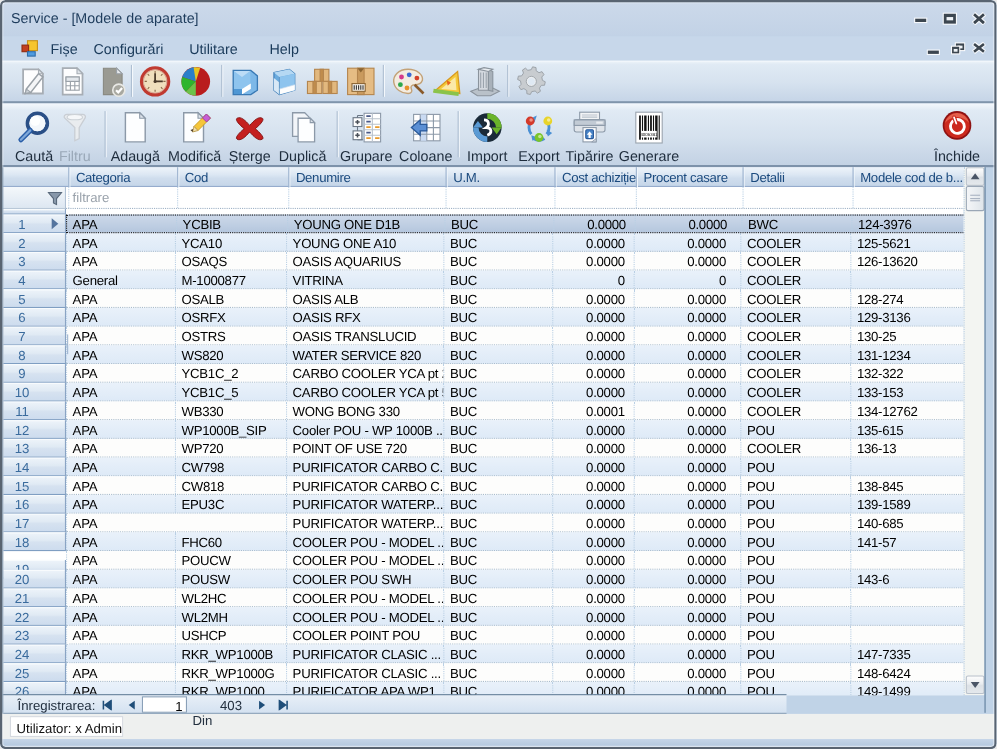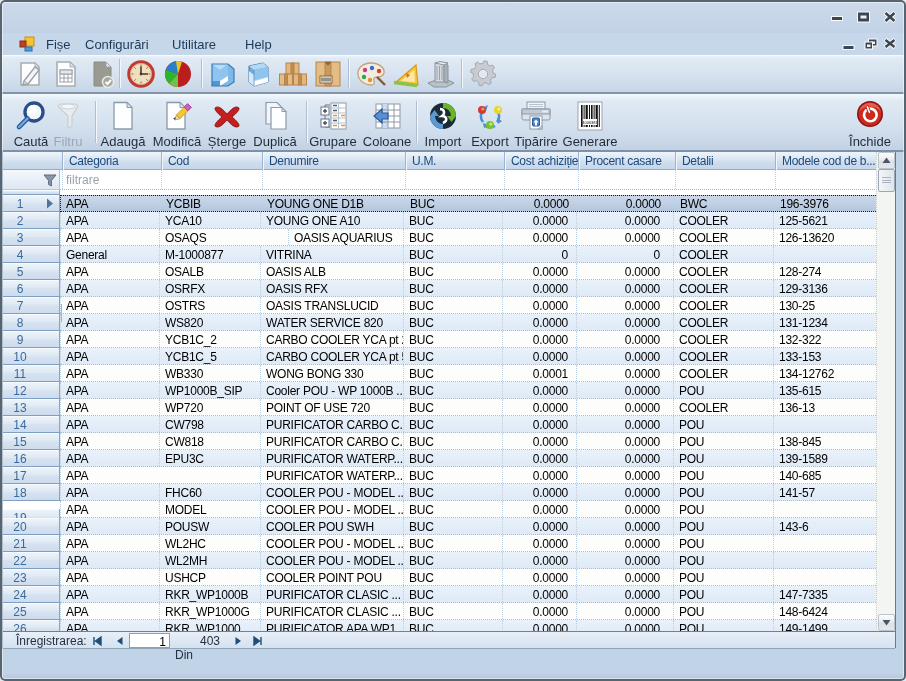--- a/index.html
+++ b/index.html
@@ -32,29 +32,30 @@
 .row.sel .c{padding-top:1px;} .row.sel .c:first-child{border-left:none;}
 .rn{position:absolute;left:1px;width:57px;background:linear-gradient(180deg,#eef4fa 0%,#e0eaf4 45%,#d6e2f0 55%,#cddcee 100%);border-right:1px solid #8aa4c4;border-bottom:1px solid #7f9ec2;box-shadow:inset 0 1px 0 #f8fbfd;}
 .rn .num{position:absolute;left:4px;top:2px;width:26px;text-align:center;font-size:12px;color:#3a6b9d;}
 #gleft{position:absolute;left:2px;top:152px;width:1px;height:496px;background:#5d7c9b;z-index:6;}
 #hgut{position:absolute;left:2px;top:152px;width:58px;height:18px;z-index:3;border-right:1px solid #9db3cf;}
 #fgut{position:absolute;left:2px;top:170px;width:58px;height:20px;z-index:3;background:linear-gradient(180deg,#f4f8fb,#dde7f2);border-right:1px solid #b0c1d4;border-bottom:1px solid #b9c8d8;}
 #sbar{position:absolute;left:876px;top:152px;width:19px;height:480px;background:#f3f5f2;border-left:1px dotted #b9cfe4;z-index:4;}
 .sbtn{position:absolute;left:1px;width:17px;height:17px;background:linear-gradient(180deg,#fdfdfd,#e9ecef 45%,#dce1e6 55%,#e4e8ec);border:1px solid #bac2cc;border-radius:2px;}
 #sthumb{position:absolute;left:1px;top:17px;width:17px;height:23px;background:linear-gradient(90deg,#f4f6f8,#dfe5ea);border:1px solid #9aa7b6;border-radius:2px;}
 #grline{position:absolute;left:895px;top:152px;width:1px;height:496px;background:#5d7c9b;z-index:6;}
-#nav{position:absolute;left:2px;top:631px;width:893px;height:18px;background:linear-gradient(180deg,#e8eff7,#d4e2f1);border-top:1px solid #69839c;border-bottom:1px solid #8fa6bb;font-size:12px;color:#23303f;z-index:5;}
+#nav{position:absolute;left:2px;top:631px;width:713px;height:18px;background:linear-gradient(180deg,#e8eff7,#d4e2f1);border-top:1px solid #69839c;border-bottom:1px solid #8fa6bb;font-size:12px;color:#23303f;z-index:5;}
 #status{position:absolute;left:2px;top:649px;width:902px;height:23px;background:#eef0ef;}
 #status .box{position:absolute;left:7px;top:2px;width:103px;height:19px;background:#fff;border:1px solid #d6dae0;font-size:12px;color:#111;padding:3px 0 0 5px;white-space:nowrap;}
 #bframe{position:absolute;left:2px;top:672px;width:902px;height:7px;background:linear-gradient(180deg,#c5d5e8,#b2c7de);}
 svg{display:block}
 </style></head>
 <body>
 <div id="win">
   <div id="title">
+      <span class="txt">Service - [Modele de aparate]</span>
 <svg class="wb" style="left:828px;top:10px" width="14" height="11" viewBox="0 0 14 11">
         <rect x="1" y="4" width="12" height="5" fill="#fff" opacity=".85"></rect>
         <rect x="2" y="5" width="10" height="3" fill="#3c4650"></rect>
       </svg>
 <svg class="wb" style="left:854px;top:9px" width="15" height="12" viewBox="0 0 15 12">
         <rect x="1" y="0.5" width="13" height="11" fill="#fff" opacity=".85"></rect>
         <rect x="2" y="1.5" width="11" height="9" fill="#3c4650"></rect>
         <rect x="4.5" y="4.5" width="6" height="3" fill="#eef2f6"></rect>
       </svg>
 <svg class="wb" style="left:881px;top:9px" width="14" height="12" viewBox="0 0 14 12">
@@ -412,21 +413,21 @@
   <div id="rowsclip">
       <div class="rn" style="top:0px;height:5px;"></div>
 <div class="row sel" style="top:5px;height:17px;z-index:5;">
         <div class="c" style="left:0px;width:99px;padding-left:5px;">APA</div>
         <div class="c" style="left:99px;width:101px;padding-left:5px;">YCBIB</div>
         <div class="c" style="left:200px;width:143px;padding-left:5px;">YOUNG ONE D1B</div>
         <div class="c" style="left:343px;width:99px;padding-left:5px;">BUC</div>
         <div class="c" style="left:442px;width:74px;text-align:right;padding-right:8px;">0.0000</div>
         <div class="c" style="left:516px;width:97px;text-align:right;padding-right:13px;">0.0000</div>
         <div class="c" style="left:613px;width:100px;padding-left:5px;">BWC</div>
-        <div class="c" style="left:713px;width:103px;padding-left:5px;">196-3976</div>
+        <div class="c" style="left:713px;width:103px;padding-left:5px;">124-3976</div>
       </div>
 <div class="rn" style="top:5px;height:17px;">
         <span class="num">1</span>
         <svg width="8" height="11" viewBox="0 0 8 11" style="position:absolute;left:43px;top:3px">
           <path d="M1 0.5 L7 5.5 L1 10.5 z" fill="#54749e"></path>
         </svg>
       </div>
 <div class="row even" style="top:22px;height:17px;">
         <div class="c" style="left:0px;width:99px;padding-left:5px;">APA</div>
         <div class="c" style="left:99px;width:101px;padding-left:5px;">YCA10</div>
@@ -436,21 +437,21 @@
         <div class="c" style="left:516px;width:97px;text-align:right;padding-right:13px;">0.0000</div>
         <div class="c" style="left:613px;width:100px;padding-left:5px;">COOLER</div>
         <div class="c" style="left:713px;width:103px;padding-left:5px;">125-5621</div>
       </div>
 <div class="rn" style="top:22px;height:17px;">
         <span class="num">2</span>
       </div>
 <div class="row odd" style="top:39px;height:17px;">
         <div class="c" style="left:0px;width:99px;padding-left:5px;">APA</div>
         <div class="c" style="left:99px;width:101px;padding-left:5px;">OSAQS</div>
-        <div class="c" style="left:200px;width:143px;padding-left:5px;margin-left:28px;">OASIS AQUARIUS</div>
+        <div class="c" style="left:200px;width:143px;padding-left:5px;">OASIS AQUARIUS</div>
         <div class="c" style="left:343px;width:99px;padding-left:5px;">BUC</div>
         <div class="c" style="left:442px;width:74px;text-align:right;padding-right:8px;">0.0000</div>
         <div class="c" style="left:516px;width:97px;text-align:right;padding-right:13px;">0.0000</div>
         <div class="c" style="left:613px;width:100px;padding-left:5px;">COOLER</div>
         <div class="c" style="left:713px;width:103px;padding-left:5px;">126-13620</div>
       </div>
 <div class="rn" style="top:39px;height:17px;">
         <span class="num">3</span>
       </div>
 <div class="row even" style="top:56px;height:17px;">
@@ -643,21 +644,21 @@
         <div class="c" style="left:442px;width:74px;text-align:right;padding-right:8px;">0.0000</div>
         <div class="c" style="left:516px;width:97px;text-align:right;padding-right:13px;">0.0000</div>
         <div class="c" style="left:613px;width:100px;padding-left:5px;">POU</div>
         <div class="c" style="left:713px;width:103px;padding-left:5px;">141-57</div>
       </div>
 <div class="rn" style="top:294px;height:17px;">
         <span class="num">18</span>
       </div>
 <div class="row odd" style="top:311px;height:17px;">
         <div class="c" style="left:0px;width:99px;padding-left:5px;">APA</div>
-        <div class="c" style="left:99px;width:101px;padding-left:5px;">MODEL</div>
+        <div class="c" style="left:99px;width:101px;padding-left:5px;">POUCW</div>
         <div class="c" style="left:200px;width:143px;padding-left:5px;">COOLER POU - MODEL ...</div>
         <div class="c" style="left:343px;width:99px;padding-left:5px;">BUC</div>
         <div class="c" style="left:442px;width:74px;text-align:right;padding-right:8px;">0.0000</div>
         <div class="c" style="left:516px;width:97px;text-align:right;padding-right:13px;">0.0000</div>
         <div class="c" style="left:613px;width:100px;padding-left:5px;">POU</div>
         <div class="c" style="left:713px;width:103px;padding-left:5px;"></div>
       </div>
 <div class="rn" style="top:319px;height:17px;">
         <span class="num">19</span>
       </div>
@@ -810,15 +811,18 @@
 <div style="position:absolute;left:127px;top:1px;width:41px;height:15px;background:#fff;border:1px solid #8aa0b8;font-size:12px;text-align:right;padding:1px 3px 0 0;color:#000;">1</div>
 <span style="position:absolute;left:173px;top:16px;">Din</span>
 <span style="position:absolute;left:198px;top:2px;">403</span>
 <svg style="position:absolute;left:232px;top:4px" width="9" height="10" viewBox="0 0 9 10">
         <path d="M1.5 1 L7 5 L1.5 9 z" fill="#1f4e79"></path>
       </svg>
 <svg style="position:absolute;left:250px;top:4px" width="12" height="10" viewBox="0 0 12 10">
         <path d="M9 1 v8 M2 1 L7.5 5 L2 9 z" stroke="#1f4e79" fill="#1f4e79" stroke-width="1.4"></path>
       </svg>
 </div>
+  <div id="status">
+      <div class="box">Utilizator: x Admin</div>
+    </div>
   <div id="bframe"></div>
   <div id="outline"></div>
 </div>
 
 </body></html>

